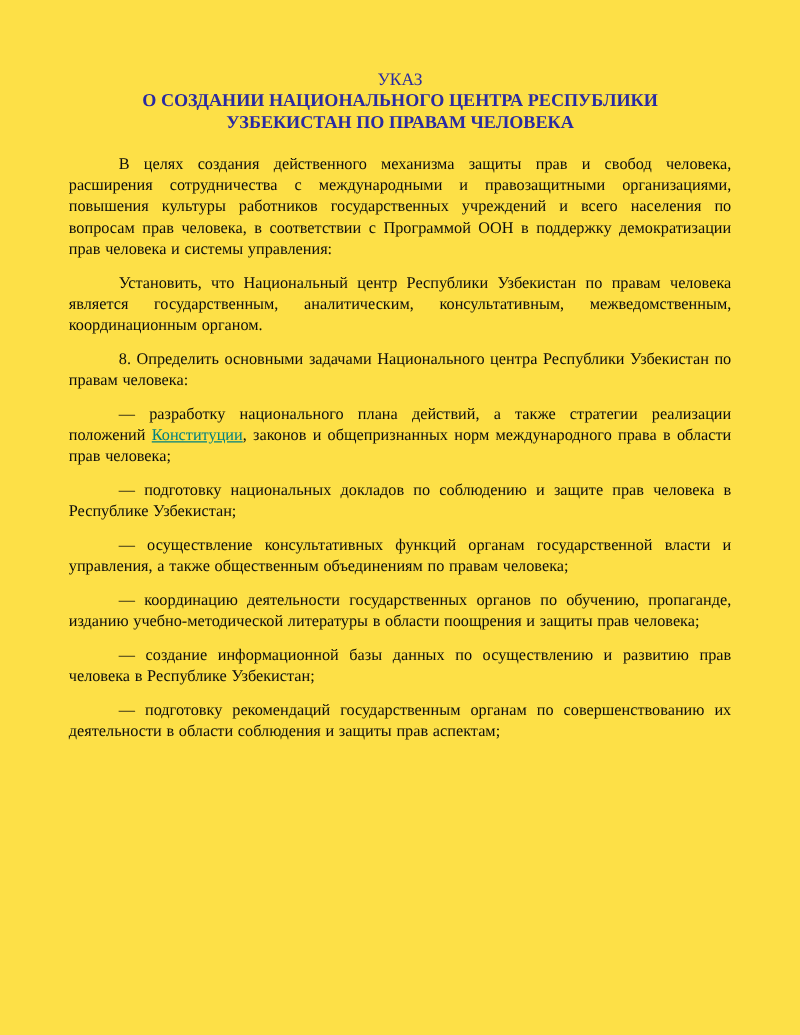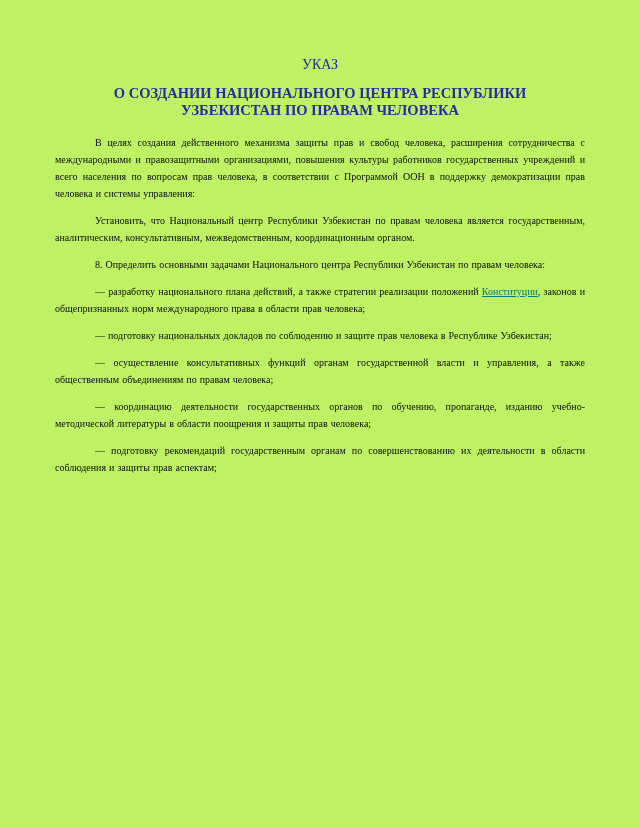--- a/index.html
+++ b/index.html
@@ -22,48 +22,49 @@
     line-height: 17px;
     font-size: 14px;
     margin-bottom: 15px;
   }
   .title-line {
     white-space: nowrap;
   }
   .title-line-bold {
     font-weight: bold;
     font-size: 14.5px;
-    margin: 12px auto;
+    margin: 0 auto;
     max-width: 500px;
   }
   .doc-body p {
     margin: 0 0 10px 0;
-    font-size: 10px;
+    font-size: 13px;
     line-height: 17px;
     color: #0c0c0c;
     text-align: justify;
     text-indent: 40px;
     word-spacing: 0.5px;
   }
   .doc-link {
     text-decoration: underline;
     cursor: pointer;
   }
 </style>
 </head>
 <body>
 
-<div class="page" style="background: #bef264;">
+<div class="page" style="background: #fde047;">
   <div class="title-block" style="color: rgb(42, 42, 162);">
     <div class="title-line">УКАЗ</div>
     <div class="title-line-bold">О СОЗДАНИИ НАЦИОНАЛЬНОГО ЦЕНТРА РЕСПУБЛИКИ УЗБЕКИСТАН ПО ПРАВАМ ЧЕЛОВЕКА</div>
   </div>
   <div class="doc-body" id="doc-body">
       <p><span>В целях создания действенного механизма защиты прав и свобод человека, расширения сотрудничества с международными и правозащитными организациями, повышения культуры работников государственных учреждений и всего населения по вопросам прав человека, в соответствии с Программой ООН в поддержку демократизации прав человека и системы управления:</span></p>
       <p><span>Установить, что Национальный центр Республики Узбекистан по правам человека является государственным, аналитическим, консультативным, межведомственным, координационным органом.</span></p>
       <p><span>8. Определить основными задачами Национального центра Республики Узбекистан по правам человека:</span></p>
       <p><span>— разработку национального плана действий, а также стратегии реализации положений </span><a class="doc-link" href="#" style="color: rgb(0, 128, 128);">Конституции</a><span>, законов и общепризнанных норм международного права в области прав человека;</span></p>
       <p><span>— подготовку национальных докладов по соблюдению и защите прав человека в Республике Узбекистан;</span></p>
       <p><span>— осуществление консультативных функций органам государственной власти и управления, а также общественным объединениям по правам человека;</span></p>
       <p><span>— координацию деятельности государственных органов по обучению, пропаганде, изданию учебно-методической литературы в области поощрения и защиты прав человека;</span></p>
+      <p><span>— создание информационной базы данных по осуществлению и развитию прав человека в Республике Узбекистан;</span></p>
       <p><span>— подготовку рекомендаций государственным органам по совершенствованию их деятельности в области соблюдения и защиты прав аспектам;</span></p>
     </div>
 </div>
 
 </body></html>

